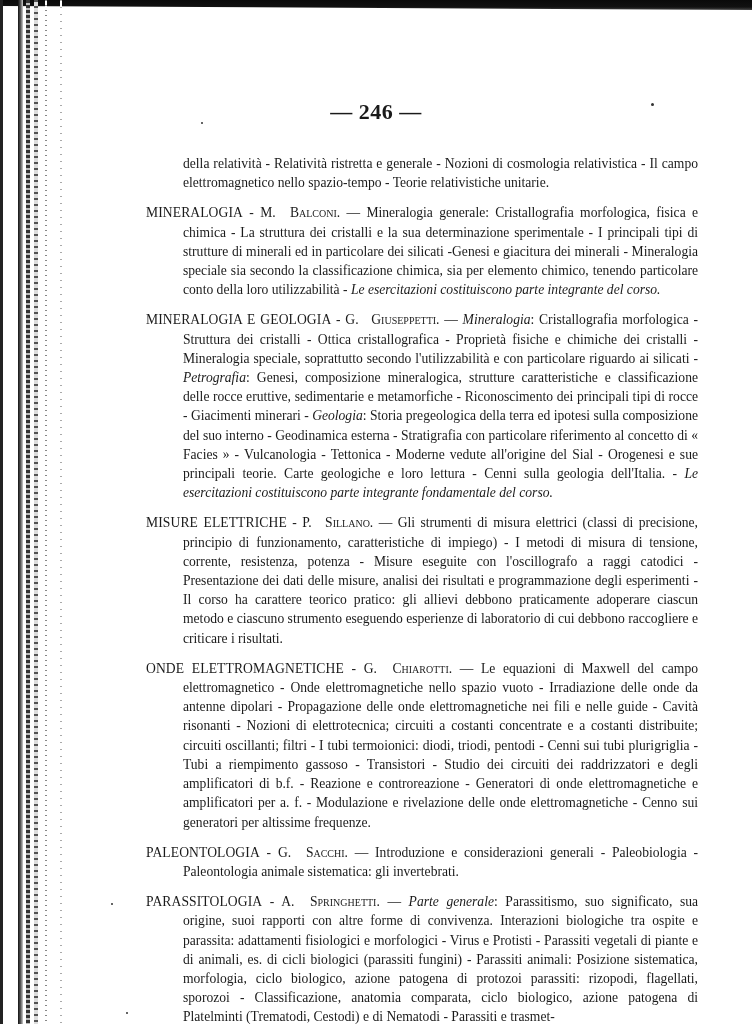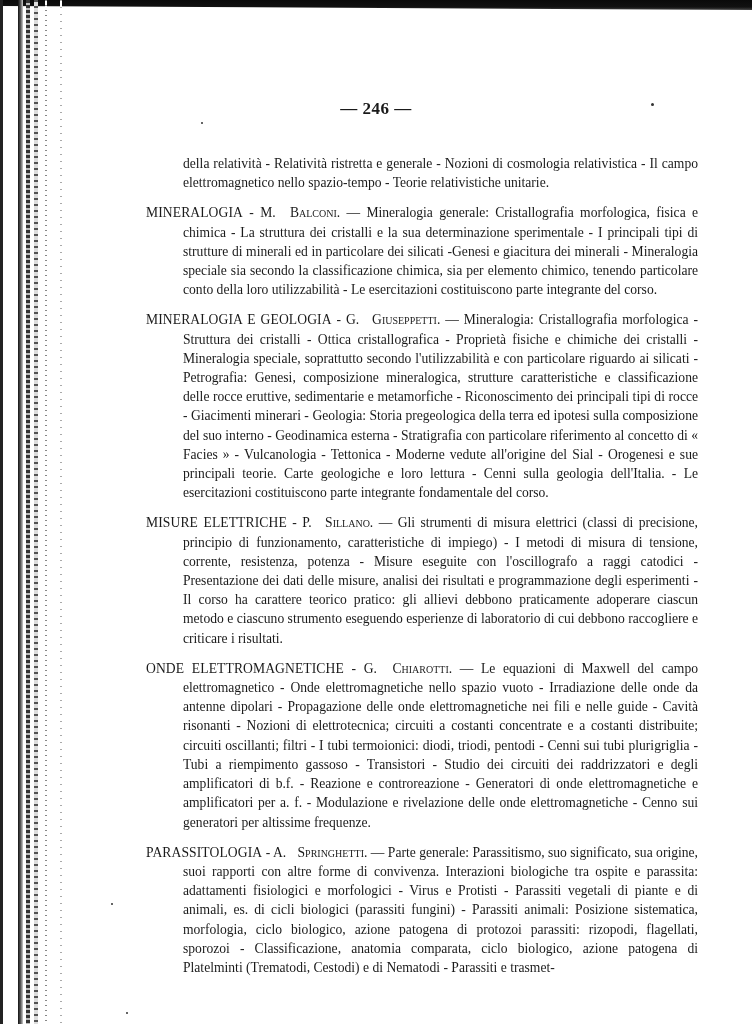--- a/index.html
+++ b/index.html
@@ -19,31 +19,31 @@
   .binding .edge { position: absolute; top: 0; bottom: 0; }
   .e1 { left: 0; width: 3px; background: #222; }
   .e2 { left: 18px; width: 5px; background: linear-gradient(to right,#111,#555,#ccc); }
   .e3 { left: 26px; width: 4px; background: repeating-linear-gradient(to bottom,#333 0 3px,#bbb 3px 5px); }
   .e4 { left: 34px; width: 4px; background: repeating-linear-gradient(to bottom,#555 0 2px,#ddd 2px 6px); }
   .e5 { left: 45px; width: 2px; background: repeating-linear-gradient(to bottom,#888 0 1px,#fff 1px 5px); }
   .e6 { left: 60px; width: 2px; background: repeating-linear-gradient(to bottom,#aaa 0 1px,#fff 1px 7px); }
 
   .page-number {
     position: absolute; top: 99px; left: 0; width: 752px; text-align: center;
-    font-size: 17px; font-weight: bold; letter-spacing: 0.5px;
+    font-size: 22px; font-weight: bold; letter-spacing: 0.5px;
   }
   .content {
     position: absolute; left: 146px; top: 154px; width: 552px;
     font-size: 13.6px; line-height: 19.2px; text-align: justify;
   }
   .entry { margin: 0 0 11px 0; padding-left: 37px; text-indent: -37px; }
   .entry.cont { padding-left: 37px; text-indent: 0; }
   .subject { letter-spacing: 0.1px; }
   .author-name { font-variant: small-caps; margin-left: 8px; }
-  .it { }
+  .it { font-style: italic; }
   .speck { position: absolute; background: #333; border-radius: 50%; }
 </style>
 </head>
 <body>
 
 <div class="top-bar"></div>
 <div class="binding">
   <div class="edge e1"></div>
   <div class="edge e2"></div>
   <div class="edge e3"></div>
@@ -80,20 +80,26 @@
     <span class="author-name">Sillano.</span><span> — Gli strumenti di misura elettrici (classi di precisione, principio di funzionamento, caratteristiche di impiego) - I metodi di misura di tensione, corrente, resistenza, potenza - Misure eseguite con l'oscillografo a raggi catodici - Presentazione dei dati delle misure, analisi dei risultati e programmazione degli esperimenti - Il corso ha carattere teorico pratico: gli allievi debbono praticamente adoperare ciascun metodo e ciascuno strumento eseguendo esperienze di laboratorio di cui debbono raccogliere e criticare i risultati.</span>
   </p>
 
   <p class="entry">
     <span class="subject">ONDE ELETTROMAGNETICHE</span>
     <span> - </span>
     <span>G.</span>
     <span class="author-name">Chiarotti.</span><span> — Le equazioni di Maxwell del campo elettromagnetico - Onde elettromagnetiche nello spazio vuoto - Irradiazione delle onde da antenne dipolari - Propagazione delle onde elettromagnetiche nei fili e nelle guide - Cavità risonanti - Nozioni di elettrotecnica; circuiti a costanti concentrate e a costanti distribuite; circuiti oscillanti; filtri - I tubi termoionici: diodi, triodi, pentodi - Cenni sui tubi plurigriglia - Tubi a riempimento gassoso - Transistori - Studio dei circuiti dei raddrizzatori e degli amplificatori di b.f. - Reazione e controreazione - Generatori di onde elettromagnetiche e amplificatori per a. f. - Modulazione e rivelazione delle onde elettromagnetiche - Cenno sui generatori per altissime frequenze.</span>
   </p>
 
+  <p class="entry">
+    <span class="subject">PALEONTOLOGIA</span>
+    <span> - </span>
+    <span>G.</span>
+    <span class="author-name">Sacchi.</span><span> — Introduzione e considerazioni generali - Paleobiologia - Paleontologia animale sistematica: gli invertebrati.</span>
+  </p>
 
   <p class="entry">
     <span class="subject">PARASSITOLOGIA</span>
     <span> - </span>
     <span>A.</span>
     <span class="author-name">Springhetti.</span><span> — </span><span class="it">Parte generale</span><span>: Parassitismo, suo significato, sua origine, suoi rapporti con altre forme di convivenza. Interazioni biologiche tra ospite e parassita: adattamenti fisiologici e morfologici - Virus e Protisti - Parassiti vegetali di piante e di animali, es. di cicli biologici (parassiti fungini) - Parassiti animali: Posizione sistematica, morfologia, ciclo biologico, azione patogena di protozoi parassiti: rizopodi, flagellati, sporozoi - Classificazione, anatomia comparata, ciclo biologico, azione patogena di Platelminti (Trematodi, Cestodi) e di Nematodi - Parassiti e trasmet-</span>
   </p>
 </div>
 
 <div class="speck" style="left:651px;top:103px;width:3px;height:3px;"></div>

